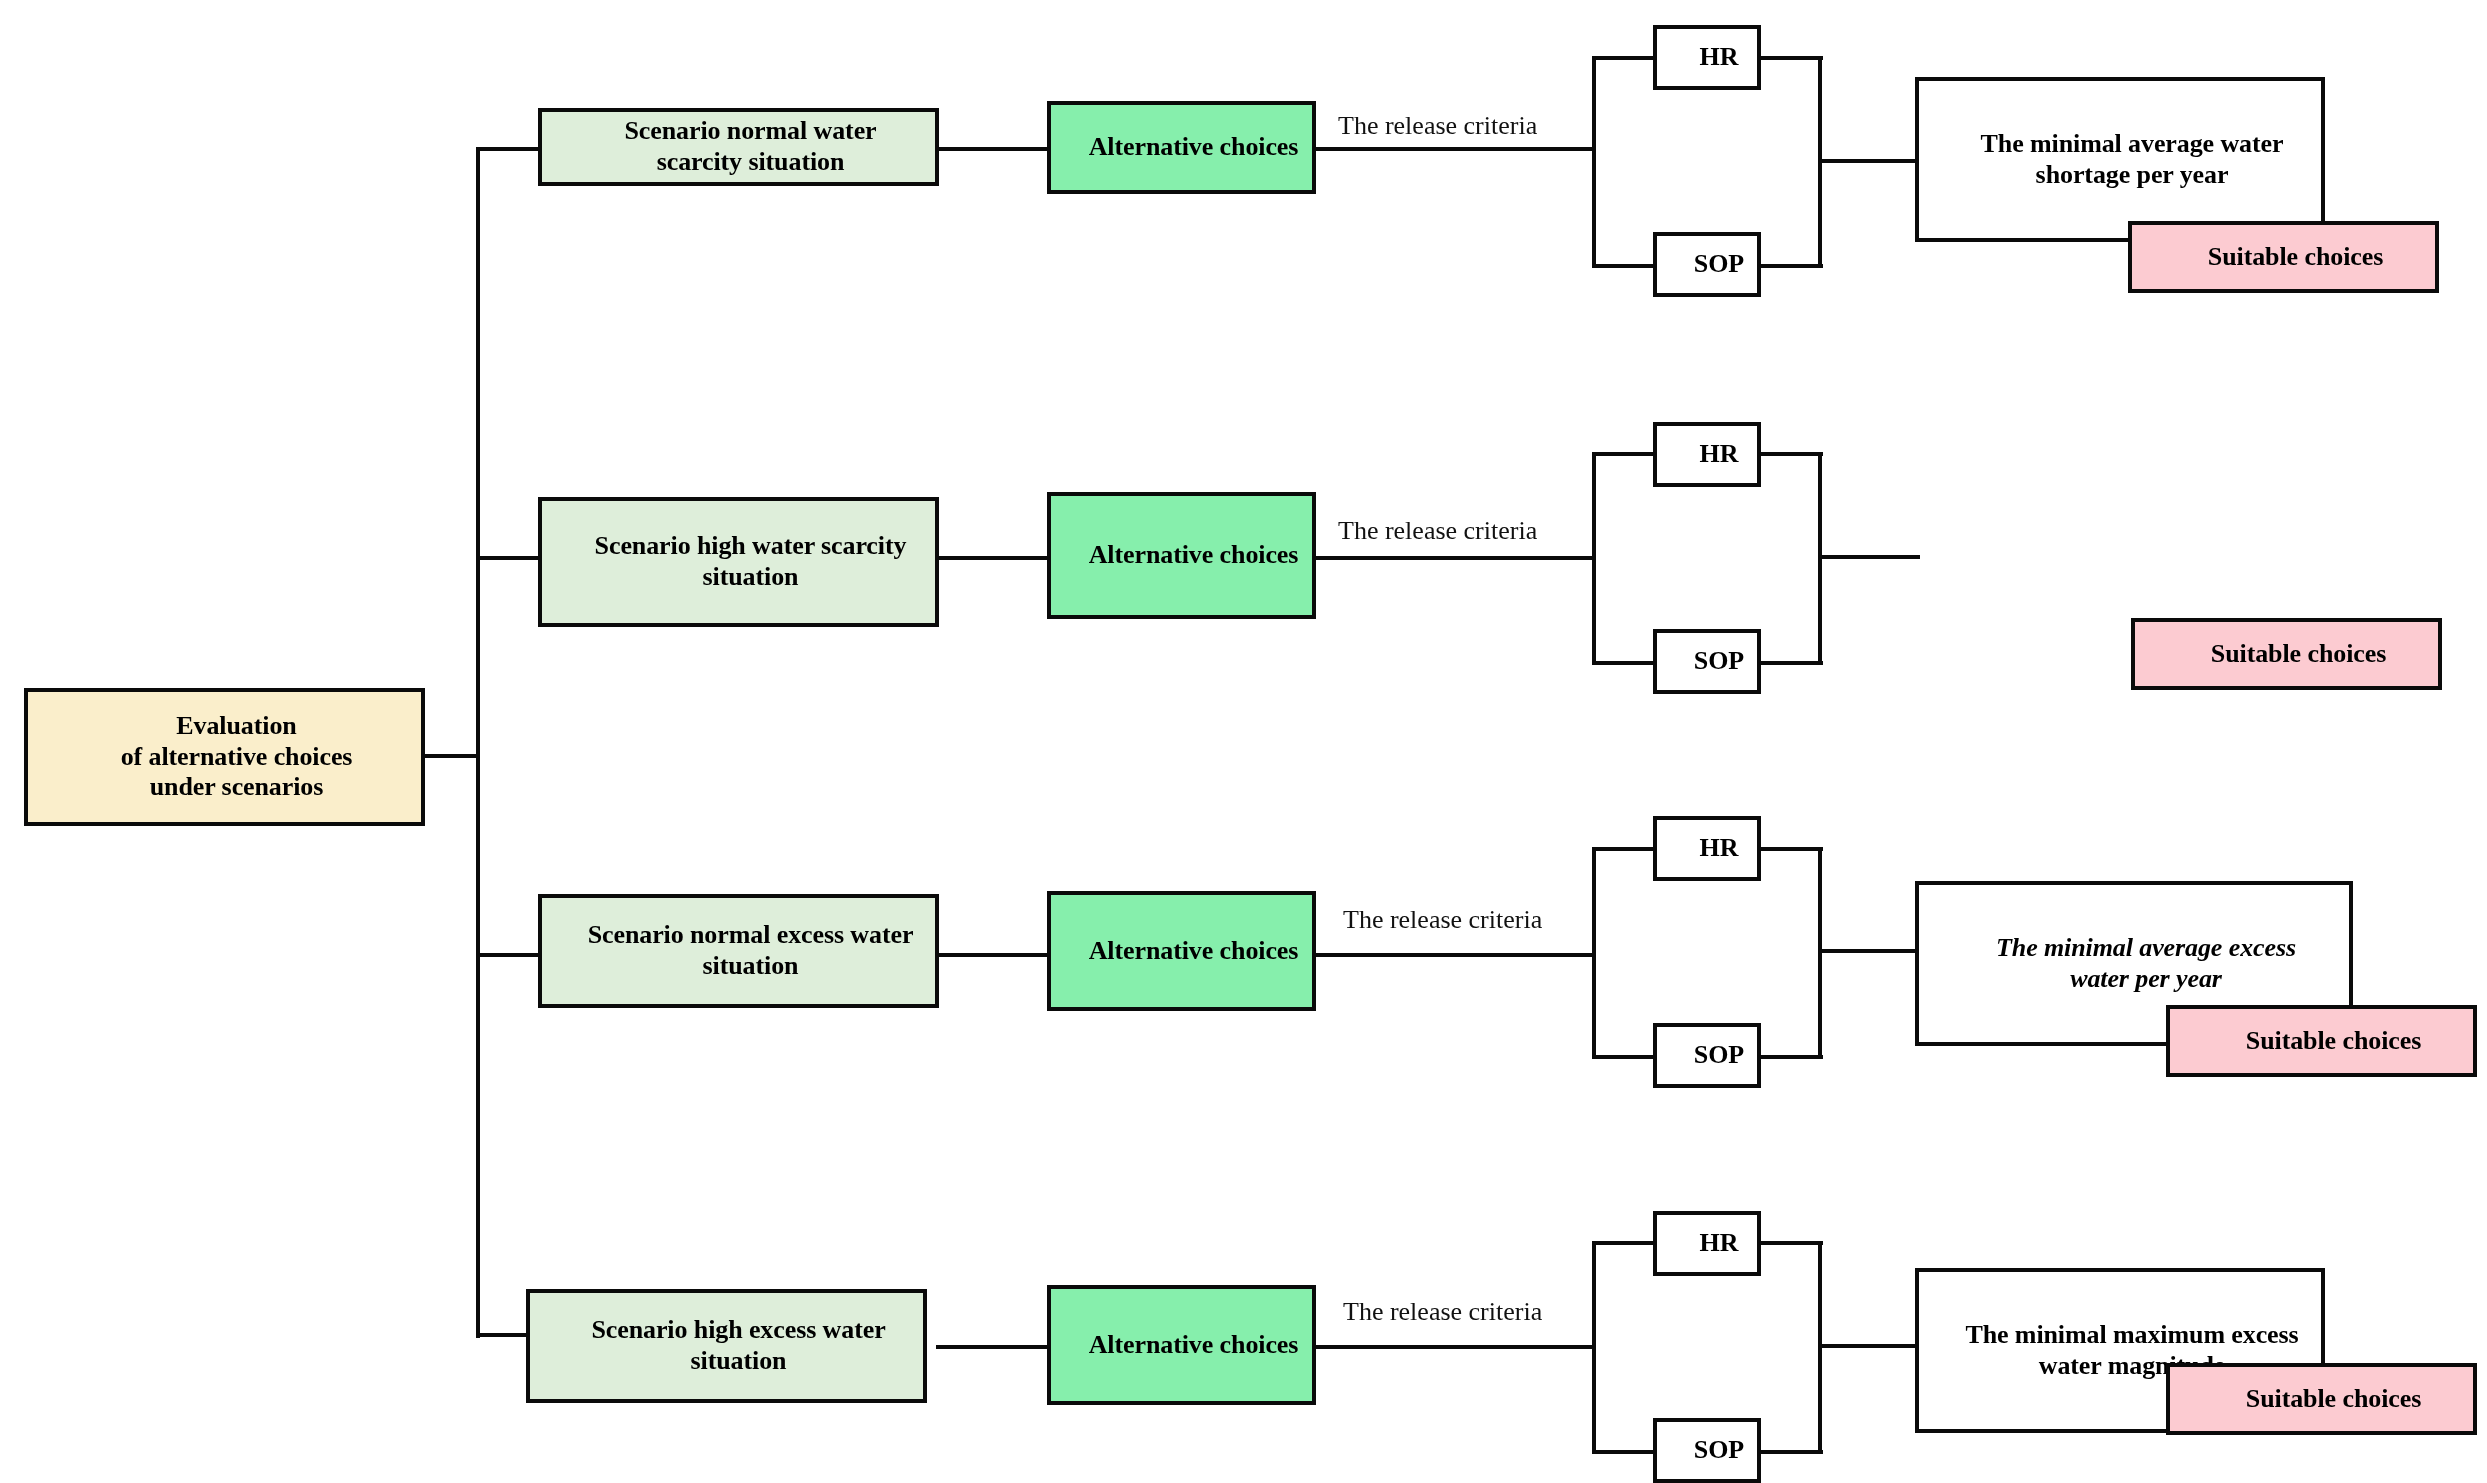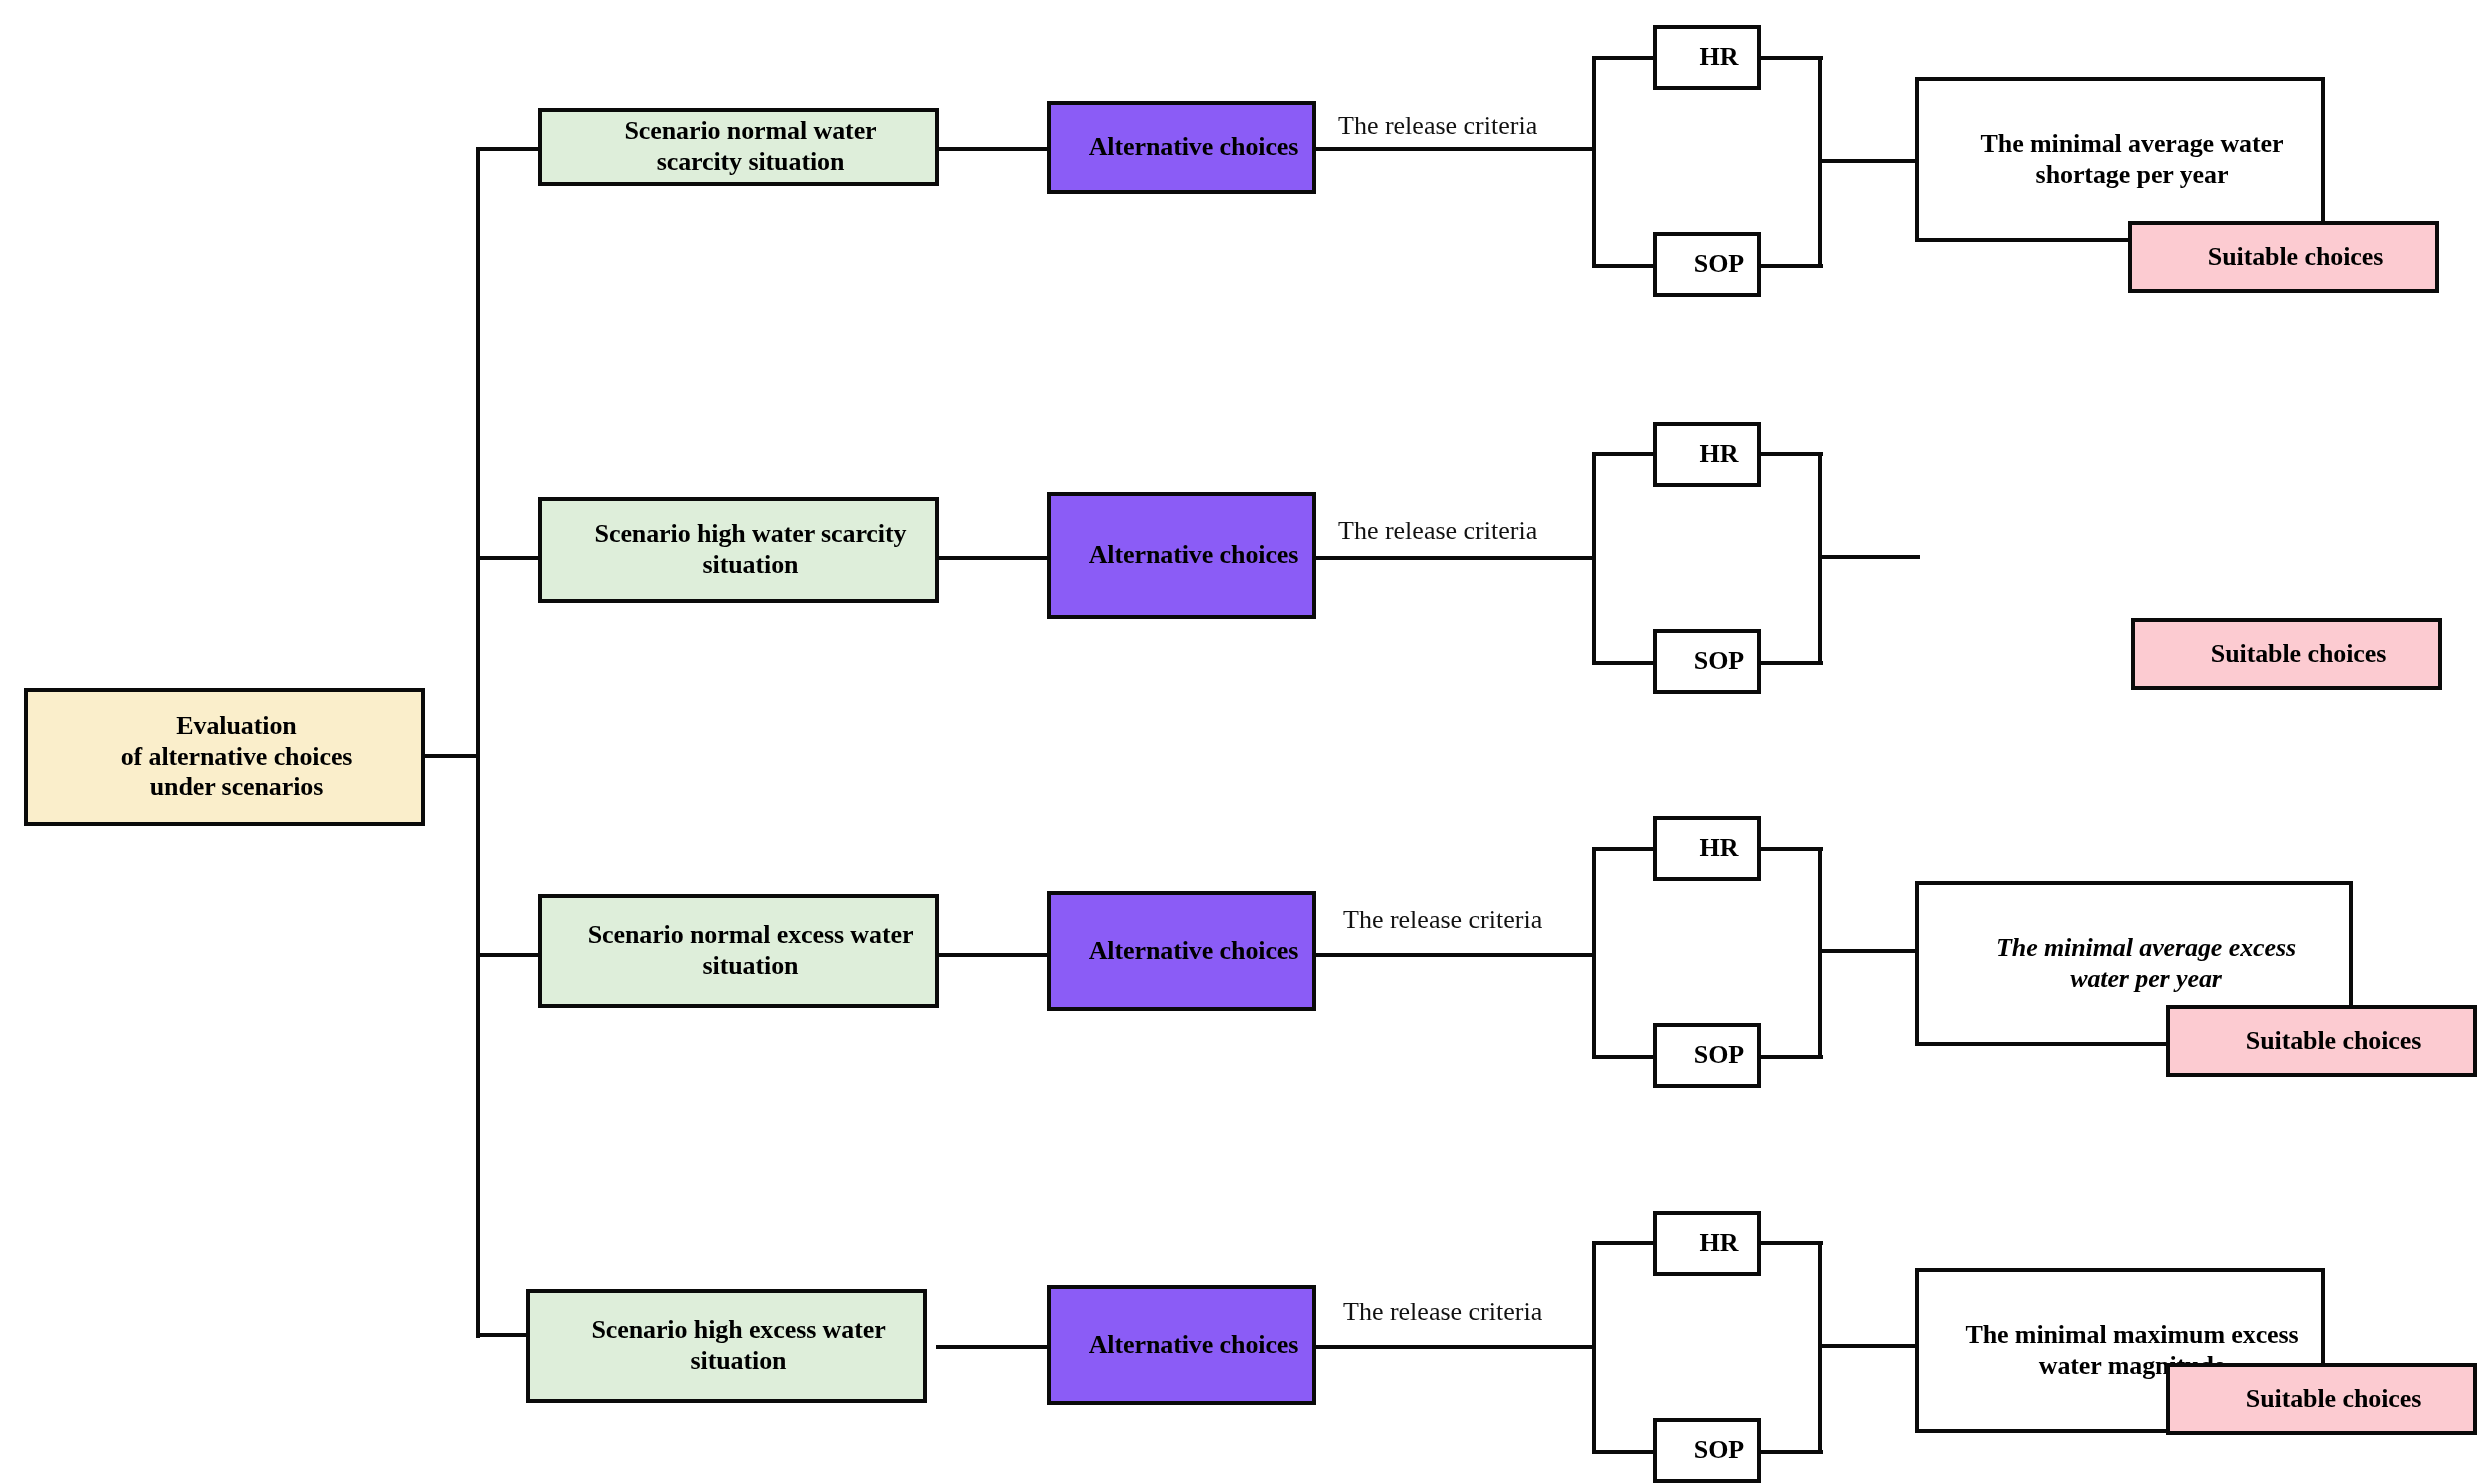--- a/index.html
+++ b/index.html
@@ -24,21 +24,21 @@
     color:#000000;
     line-height:1.18;
     letter-spacing:-0.1px;
     z-index:5;
     padding-left:24px;
   }
   .node .txt{display:block;padding:0 6px;white-space:pre-line;}
 
   .node.root{background:#faeecb;font-size:26px;}
   .node.scenario{background:#deeeda;font-size:26px;}
-  .node.alt{background:#8b5cf6;font-size:26px;}
+  .node.alt{background:#86efac;font-size:26px;}
   .node.hr-sop{background:#ffffff;font-size:26px;border-width:4.8px;}
   .node.outcome{background:#ffffff;font-size:26px;z-index:4;}
   .node.suitable{background:#fccbd1;font-size:26px;z-index:9;font-family:Liberation Serif, serif;}
 
   
   .node.outcome .txt{padding:0 8.4px;}
 
   
   .lineH{position:absolute;background:#0a0a0a;height:4.2px;z-index:2;}
   .lineV{position:absolute;background:#0a0a0a;width:4.2px;z-index:2;}
@@ -106,21 +106,21 @@
     <span class="txt">The minimal  average water
 shortage per year</span>
   </div>
 
   <div class="node suitable" style="left:2128px;top:221px;width:311px;height:72px;">
     <span class="txt">Suitable choices</span>
   </div>
 
   <div class="lineH" style="left:476px;top:556px;width:66px;"></div>
 
-  <div class="node scenario" style="left:538px;top:497px;width:401px;height:106px;">
+  <div class="node scenario" style="left:538px;top:497px;width:401px;height:130px;">
     <span class="txt">Scenario high water scarcity
 situation</span>
   </div>
 
   <div class="lineH" style="left:936px;top:556px;width:114px;"></div>
 
   <div class="node alt" style="left:1047px;top:492px;width:269px;height:127px;">
     <span class="txt">Alternative choices</span>
   </div>
 

